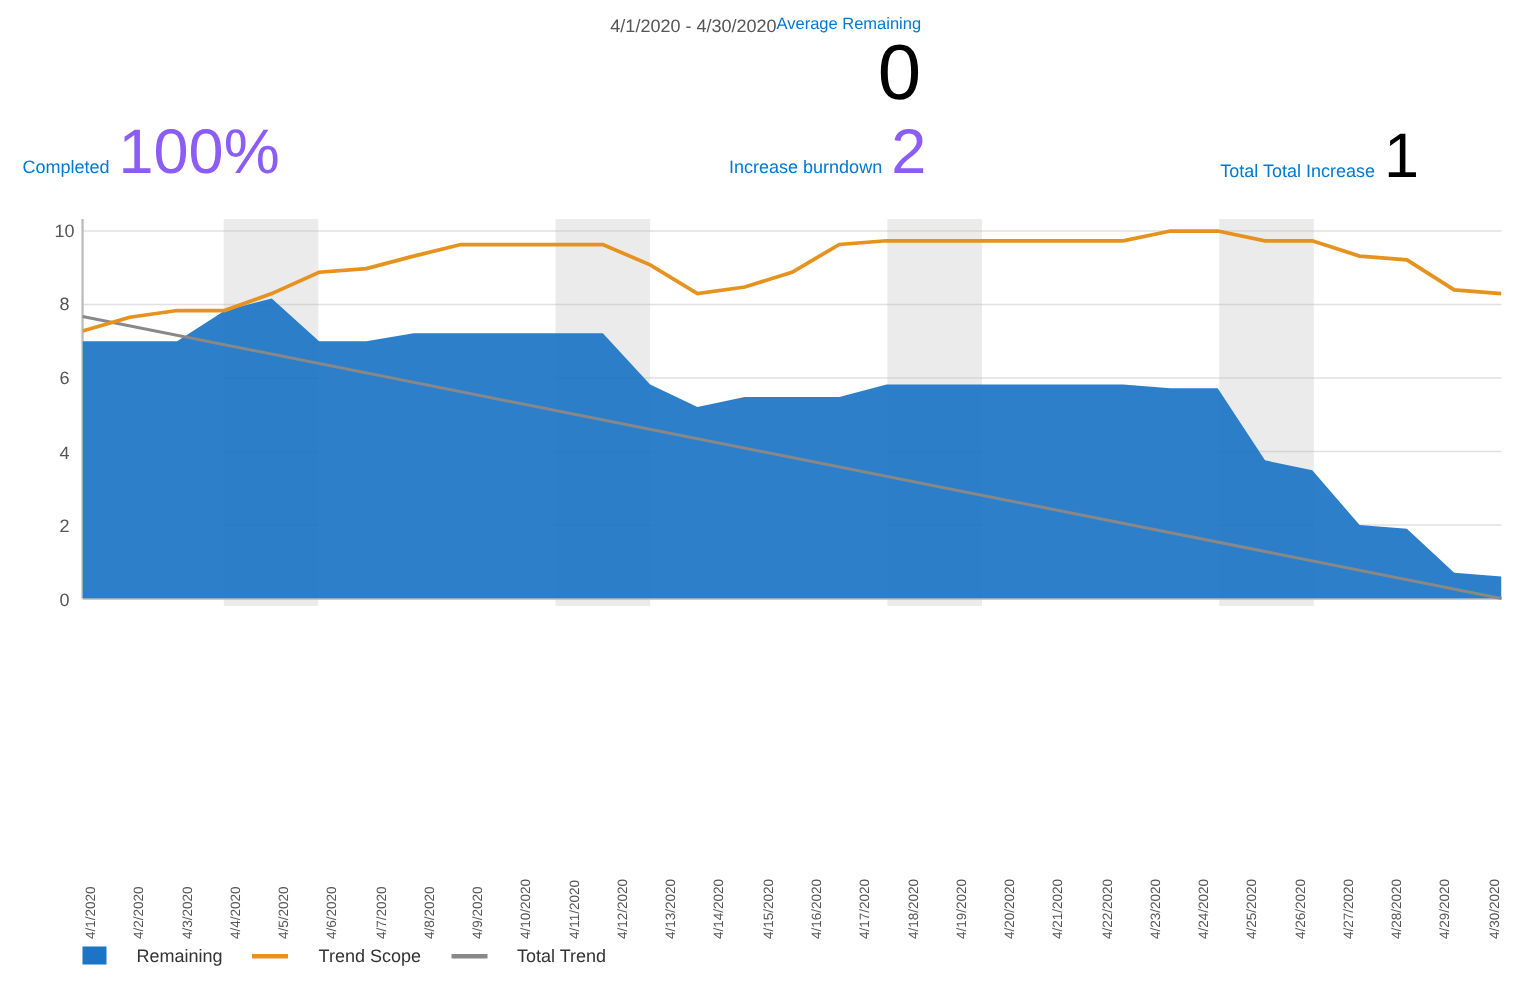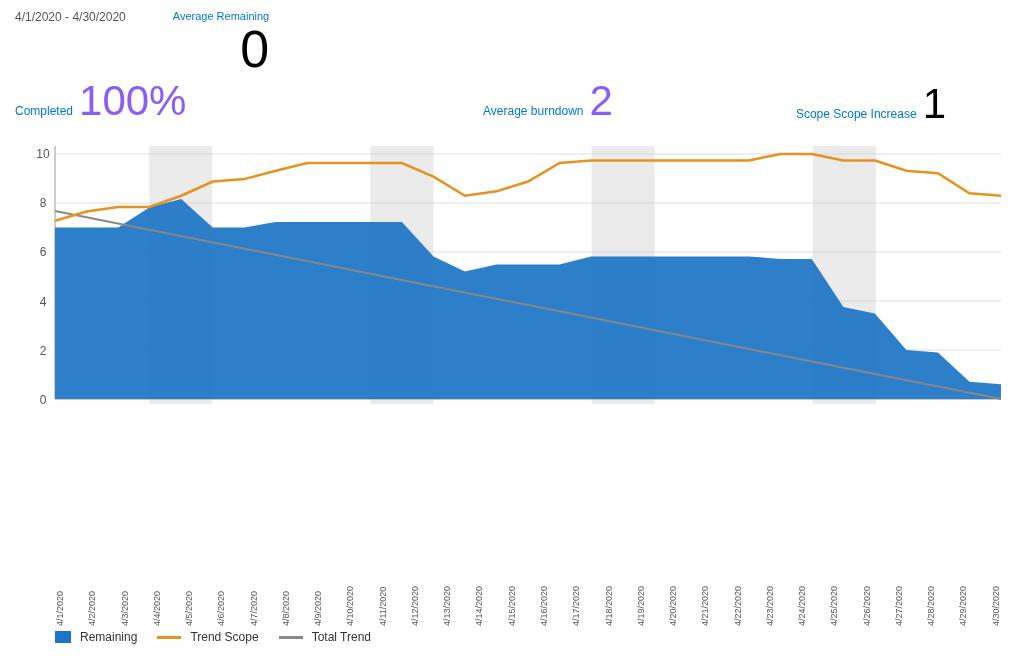--- a/index.html
+++ b/index.html
@@ -12,24 +12,23 @@
       position: relative;
     }
     .container {
       width: 1021px;
       height: 665px;
       padding: 10px 15px;
       position: relative;
     }
     .header-row {
       display: flex;
-      justify-content: flex-start;
+      justify-content: center;
       align-items: flex-start;
       margin-bottom: 5px;
-      gap: 47px;
     }
     .date-range {
       font-size: 12px;
       color: #555;
     }
     .stories-remaining {
       text-align: right;
       line-height: 1.2;
     }
     .stories-remaining .label {
@@ -39,21 +38,21 @@
     .stories-remaining .value {
       font-size: 52px;
       font-weight: 300;
       color: #000;
       line-height: 1;
     }
     .stats-row {
       display: flex;
       align-items: flex-start;
       margin-bottom: 8px;
-      gap: 3px;
+      gap: 16px;
       text-align: right;
     }
     .stat-block {
       display: flex;
       align-items: baseline;
       gap: 6px;
     }
     .stat-block .stat-label {
       font-size: 12px;
       color: #0078d4;
@@ -97,21 +96,21 @@
     .legend {
       display: flex;
       align-items: center;
       gap: 20px;
       margin-top: 4px;
       padding-left: 40px;
     }
     .legend-item {
       display: flex;
       align-items: center;
-      gap: 9px;
+      gap: 20px;
       font-size: 12px;
       color: #333;
     }
     .legend-color {
       width: 16px;
       height: 12px;
     }
     .legend-line {
       width: 24px;
       height: 3px;
@@ -129,25 +128,25 @@
     </div>
   </div>
 
   <div class="stats-row">
     <div class="stat-block">
       <span class="stat-label">Completed</span>
       <span class="stat-value">100%</span>
     </div>
     <div class="stat-spacer"></div>
     <div class="stat-block" style="margin-right: 180px;">
-      <span class="stat-label">Average burndown</span>
+      <span class="stat-label">Increase burndown</span>
       <span class="stat-value">2</span>
     </div>
     <div class="total-scope-block">
-      <span class="stat-label">Scope Scope Increase</span>
+      <span class="stat-label">Total Total Increase</span>
       <span class="stat-value">1</span>
     </div>
   </div>
 
   <div class="chart-area">
     <svg class="chart-svg" viewBox="0 0 990 490" preserveAspectRatio="none">
 
       <text x="28" y="22" font-size="12" fill="#555" text-anchor="middle">10</text>
       <text x="28" y="71" font-size="12" fill="#555" text-anchor="middle">8</text>
       <text x="28" y="120" font-size="12" fill="#555" text-anchor="middle">6</text>

